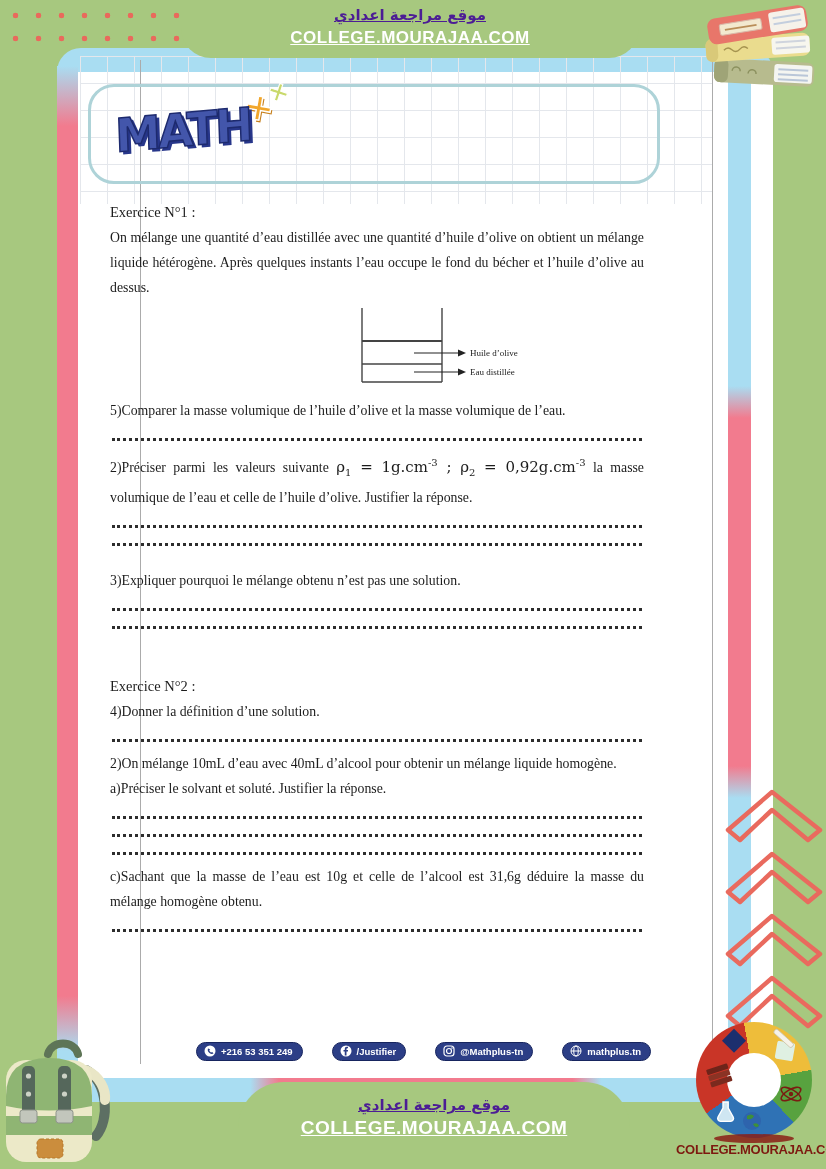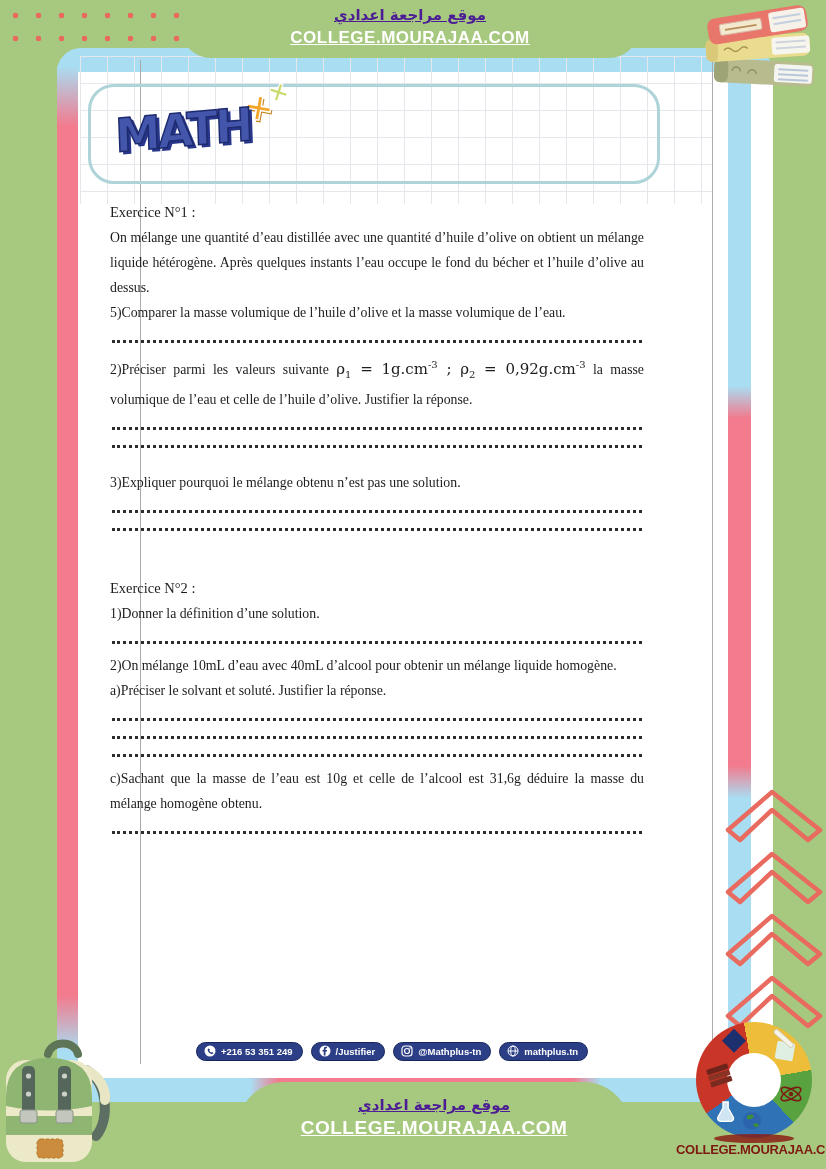--- a/index.html
+++ b/index.html
@@ -49,21 +49,21 @@
   .doc p.h{font-weight:normal;font-size:14.5px;text-align:left;}
   .doc p.left{text-align:left;}
   .dotline{height:0;border-bottom:3px dotted #2d2d2d;margin:15px 2px 9px 2px;}
   .beaker-wrap{margin:6px 0 4px 248px;height:88px;}
   .frm{font-family:"DejaVu Serif",serif;font-size:15px;}
   .frm sub{font-size:10px;}
   .frm sup{font-size:10px;}
   .q2line{line-height:30px;}  .gap2{height:36px;}
 
   
-  .social{position:absolute;left:196px;top:1042px;z-index:5;display:flex;gap:8px;}
+  .social{position:absolute;left:196px;top:1042px;z-index:5;display:flex;gap:29px;}
   .pill{background:#2c3e86;border:1.5px solid #17255f;border-radius:10px;color:#fff;
         font-size:9.5px;font-weight:600;padding:2px 9px 3px 7px;display:flex;
         align-items:center;gap:5px;white-space:nowrap;}
   .pill svg{display:block;}
 
   
   .bump-top{position:absolute;left:181px;top:0;width:458px;height:58px;z-index:6;
         background:#a7c87f;border-radius:0 0 30px 30px;text-align:center;padding-top:5px;
         box-sizing:border-box;}
   .bump-bottom{position:absolute;left:238px;top:1082px;width:392px;height:87px;z-index:6;
@@ -114,37 +114,52 @@
   <div class="mathbox">
     <div class="plus-green">+</div>
     <div class="plus-orange">+</div>
     <div class="math-word">MATH</div>
   </div>
 
   <div class="doc">
     <p class="h">Exercice N°1 :</p>
     <p>On mélange une quantité d’eau distillée avec une quantité d’huile d’olive on obtient un mélange liquide hétérogène. Après quelques instants l’eau occupe le fond du bécher et l’huile d’olive au dessus.</p>
 
+    <div class="beaker-wrap">
+      <svg width="290" height="88" viewBox="0 0 290 88">
+        <line x1="4" y1="2" x2="4" y2="76" stroke="#444" stroke-width="1.4"></line>
+        <line x1="84" y1="2" x2="84" y2="76" stroke="#444" stroke-width="1.4"></line>
+        <line x1="4" y1="76" x2="84" y2="76" stroke="#444" stroke-width="1.4"></line>
+        <line x1="4" y1="35" x2="84" y2="35" stroke="#444" stroke-width="1.8"></line>
+        <line x1="4" y1="58" x2="84" y2="58" stroke="#444" stroke-width="1.4"></line>
+        <line x1="56" y1="47" x2="100" y2="47" stroke="#222" stroke-width="1.2"></line>
+        <polygon points="100,43.5 108,47 100,50.5" fill="#222"></polygon>
+        <line x1="56" y1="66" x2="100" y2="66" stroke="#222" stroke-width="1.2"></line>
+        <polygon points="100,62.5 108,66 100,69.5" fill="#222"></polygon>
+        <text x="112" y="50" font-size="9" font-family="Liberation Serif,serif" fill="#222">Huile d’olive</text>
+        <text x="112" y="69" font-size="9" font-family="Liberation Serif,serif" fill="#222">Eau distillée</text>
+      </svg>
+    </div>
 
     <p class="left">5)Comparer la masse volumique de l’huile d’olive et la masse volumique de l’eau.</p>
     <div class="dotline"></div>
 
     <p class="q2line"><span>2)Préciser parmi les valeurs suivante </span><span class="frm"><span>ρ</span><sub>1</sub><span> = 1g.cm</span><sup>-3</sup><span> ; </span><span>ρ</span><sub>2</sub><span> = 0,92g.cm</span><sup>-3</sup></span><span> la masse volumique de l’eau et celle de l’huile d’olive. Justifier la réponse.</span></p>
 
     <div class="dotline"></div>
     <div class="dotline"></div>
 
     <p class="left" style="margin-top:22px;">3)Expliquer pourquoi le mélange obtenu n’est pas une solution.</p>
     <div class="dotline"></div>
     <div class="dotline"></div>
 
     <div class="gap2"></div>
 
     <p class="h">Exercice N°2 :</p>
-    <p class="left">1)Donner la définition d’une solution.</p>
+    <p class="left">4)Donner la définition d’une solution.</p>
     <div class="dotline"></div>
     <p>2)On mélange 10mL d’eau avec 40mL d’alcool pour obtenir un mélange liquide homogène.</p>
     <p class="left">a)Préciser le solvant et soluté. Justifier la réponse.</p>
     <div class="dotline"></div>
     <div class="dotline"></div>
     <div class="dotline"></div>
     <p>c)Sachant que la masse de l’eau est 10g et celle de l’alcool est 31,6g déduire la masse du mélange homogène obtenu.</p>
     <div class="dotline"></div>
   </div>
 

